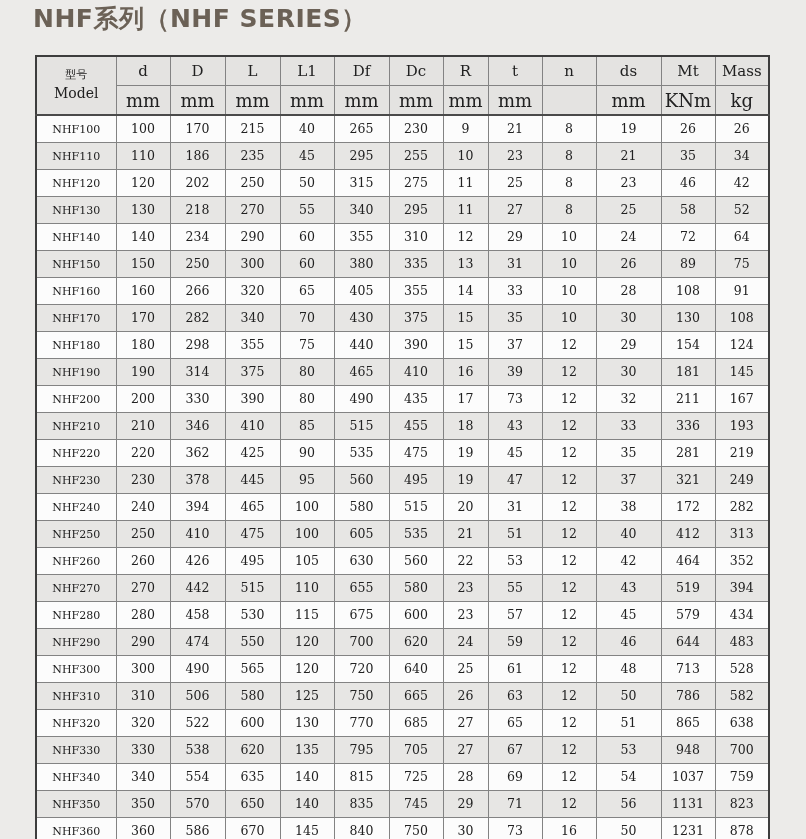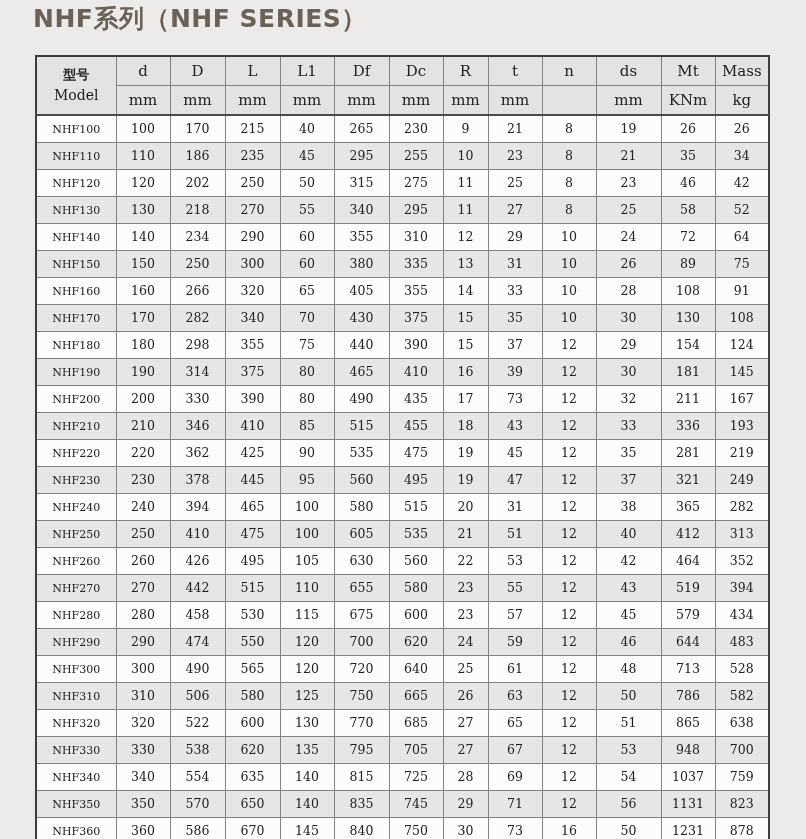--- a/index.html
+++ b/index.html
@@ -39,28 +39,28 @@
     overflow: hidden;
     white-space: nowrap;
   }
   thead th {
     background: #e4e3e1;
     font-weight: normal;
     font-size: 15px;
     height: 28px;
     padding: 0 2px;
   }
-  thead th.unit { font-size: 15px; }
+  thead th.unit { font-size: 18px; }
   thead { border-bottom: 2px solid #4a4a4a; }
   th.model-header {
     font-size: 14px;
     line-height: 1.45;
     padding: 2px;
   }
-  th.model-header .cn { font-size: 13px; font-weight: bold; }
+  th.model-header .cn { font-size: 11px; }
   tbody td {
     height: 26px;
     padding: 0 2px;
     font-size: 12.5px;
     line-height: 1;
   }
   tbody td.model { font-size: 11px; }
   tbody tr:nth-child(even) { background: #e7e6e4; }
   tbody tr:nth-child(odd)  { background: #fcfcfc; }
 </style>
@@ -337,21 +337,21 @@
           <td>240</td>
           <td>394</td>
           <td>465</td>
           <td>100</td>
           <td>580</td>
           <td>515</td>
           <td>20</td>
           <td>31</td>
           <td>12</td>
           <td>38</td>
-          <td>365</td>
+          <td>172</td>
           <td>282</td>
         </tr>
         <tr>
           <td class="model">NHF250</td>
           <td>250</td>
           <td>410</td>
           <td>475</td>
           <td>100</td>
           <td>605</td>
           <td>535</td>

